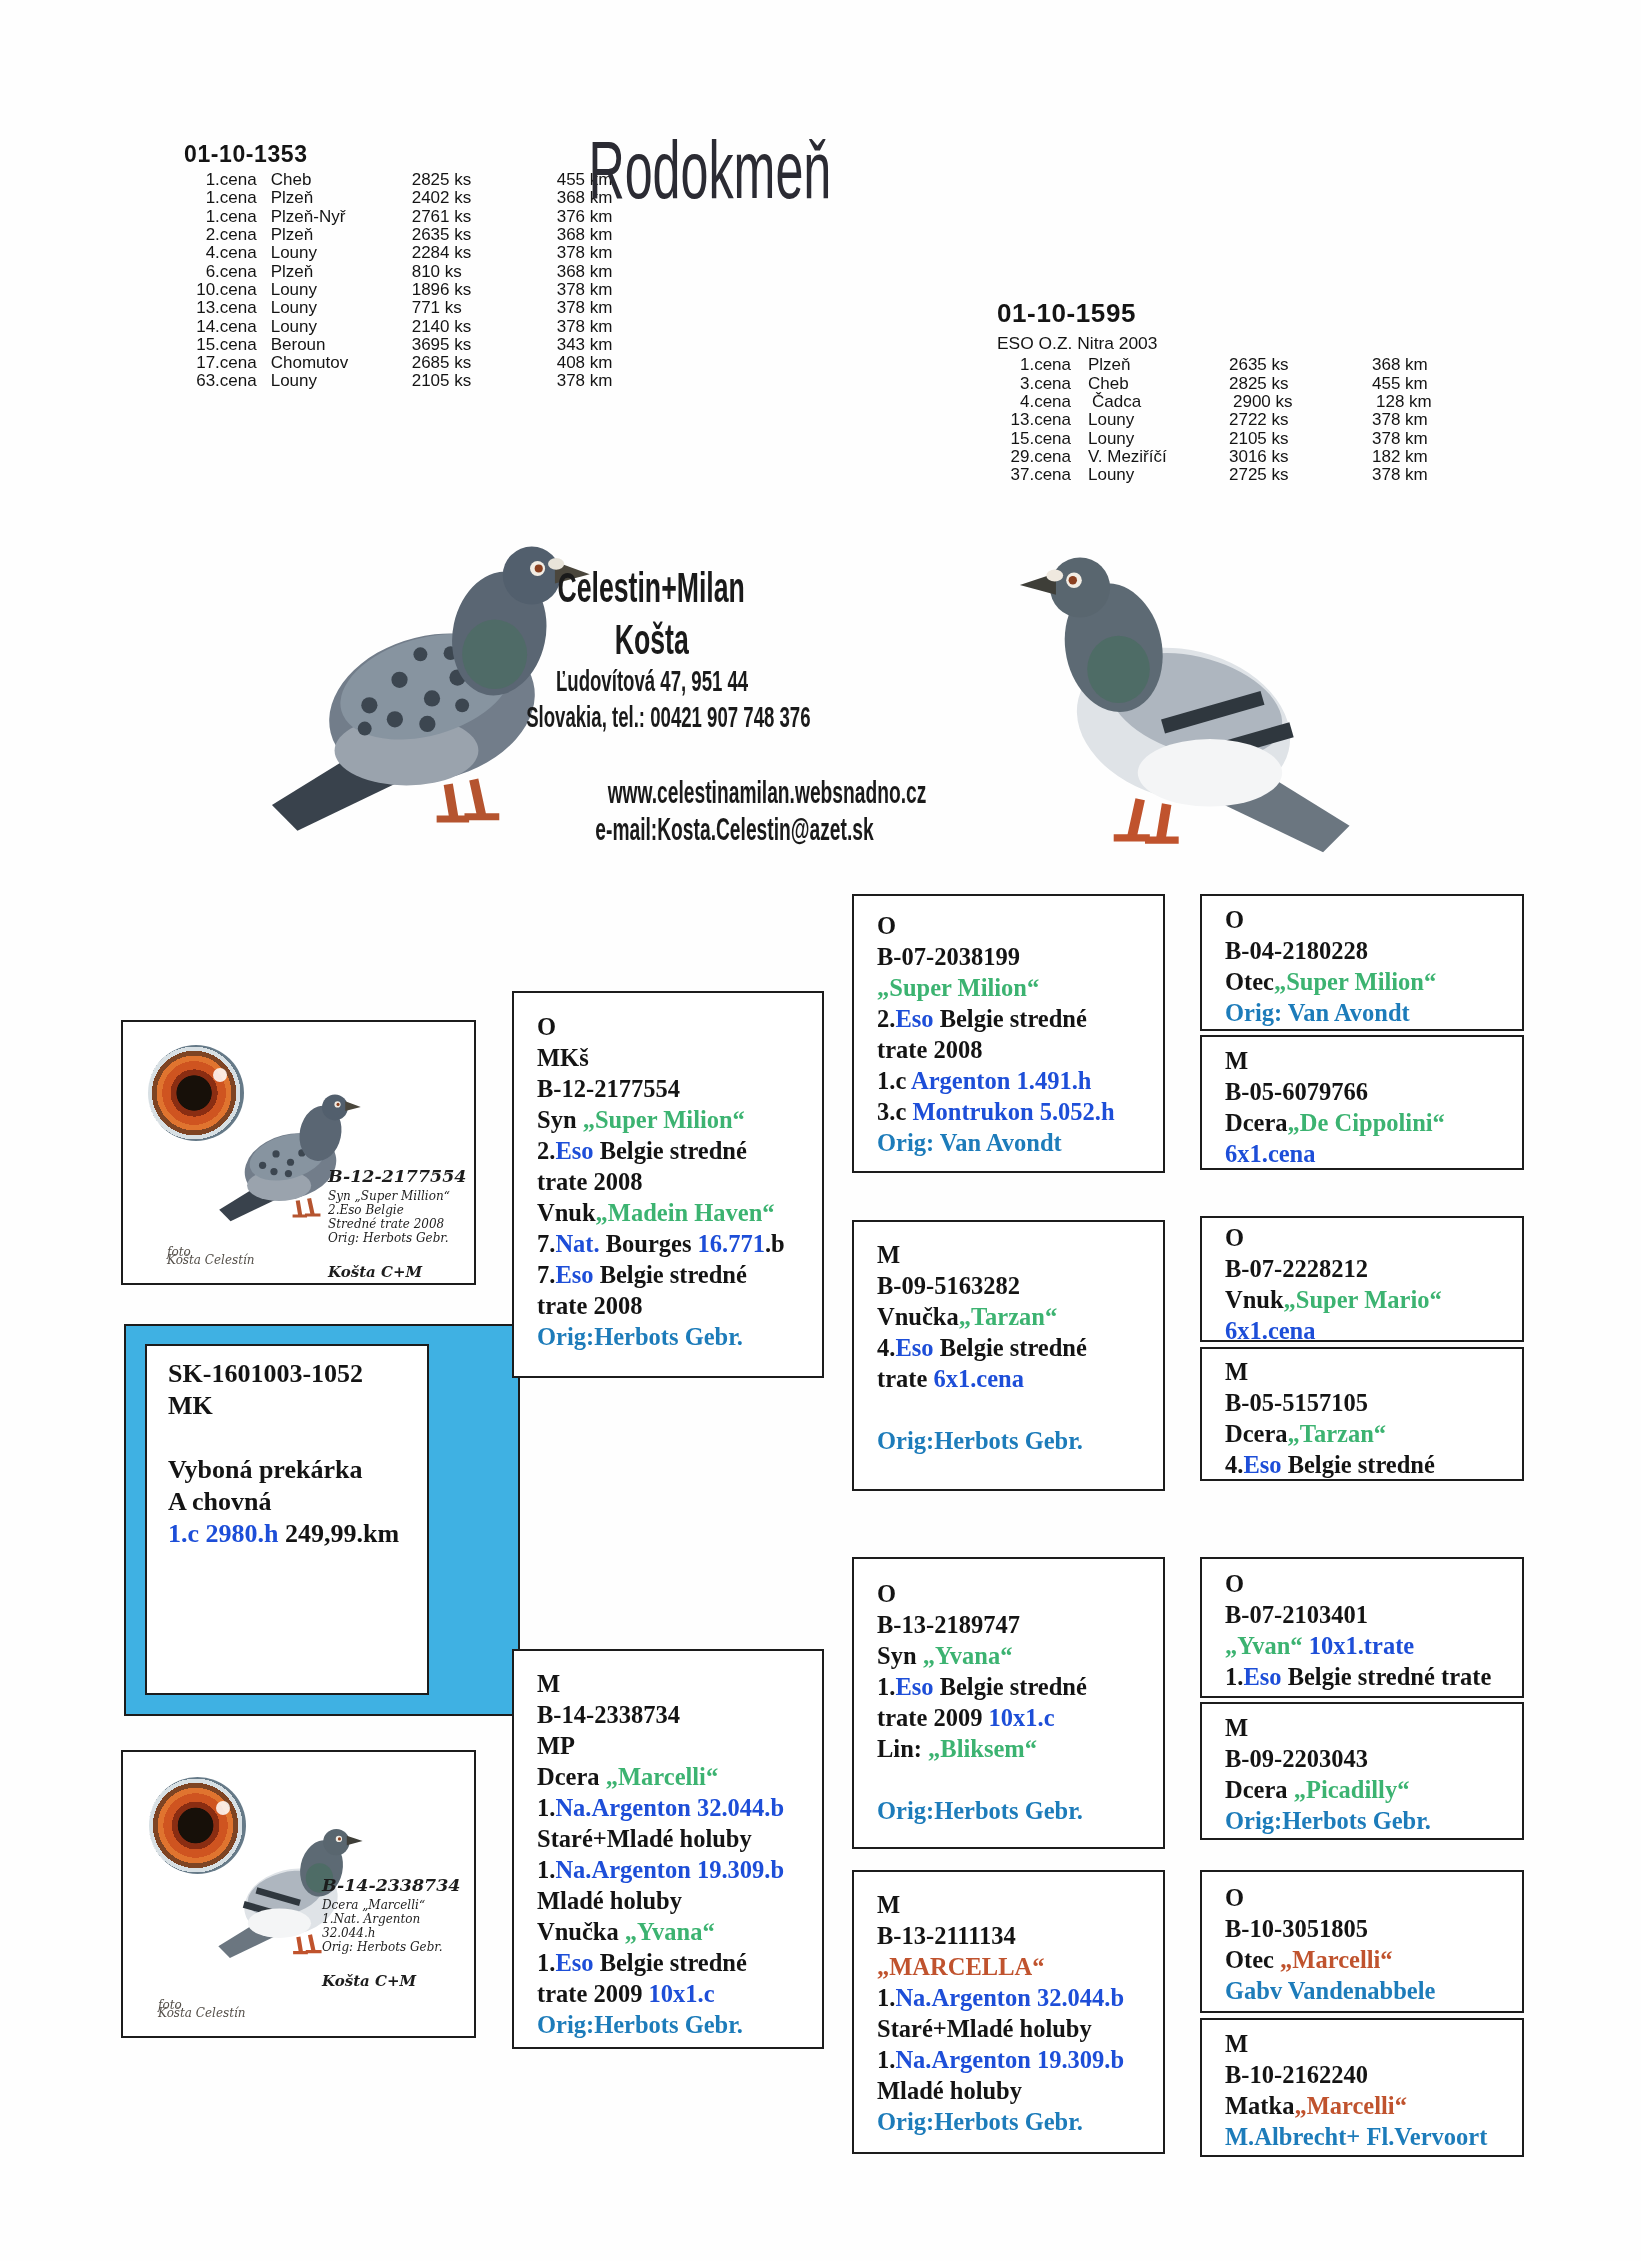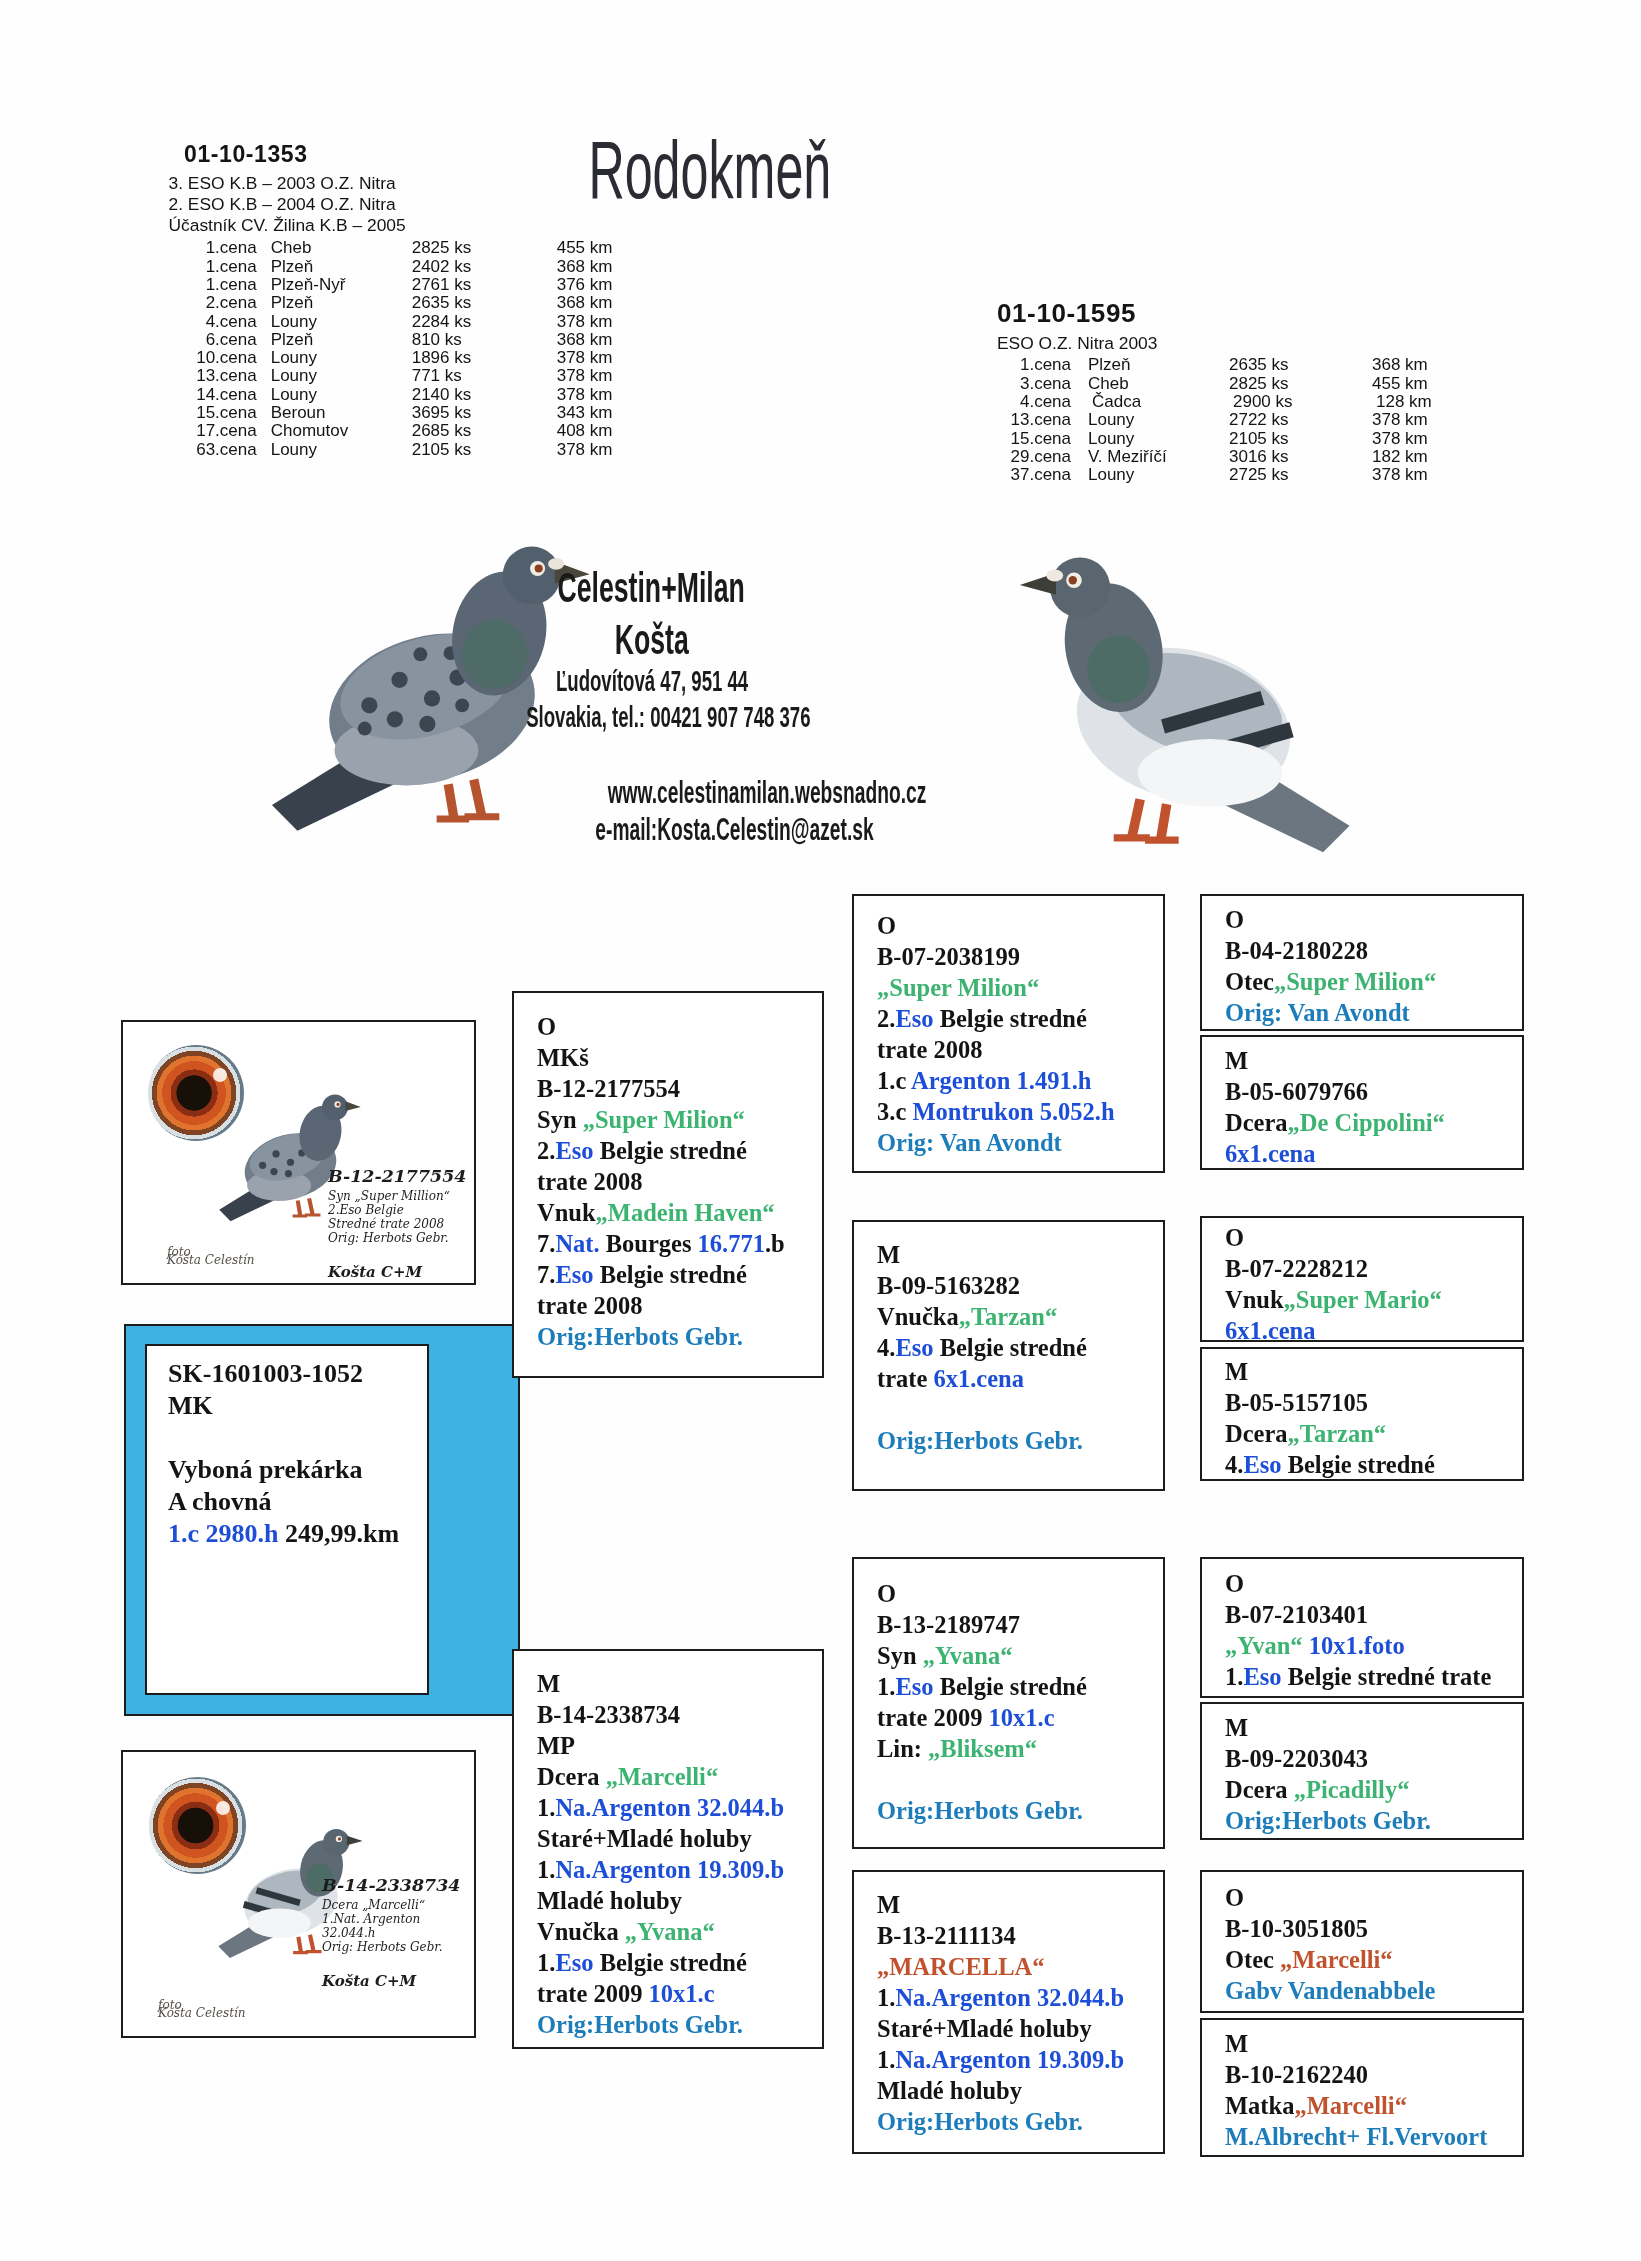--- a/index.html
+++ b/index.html
@@ -57,25 +57,20 @@
   .credit{position:absolute;font-family:"DejaVu Serif","Liberation Serif",serif;font-style:italic;
           font-size:12px;line-height:7.7px;color:#55504a;}
 </style>
 </head>
 <body>
 
 <div id="page">
 
   <div class="abs" style="left:184px;top:141px;">
     <div class="ringtitle">01-10-1353</div>
-    <div style="margin-top:5.2px;margin-left:-15.5px;">
-      <div class="honor">3. ESO K.B – 2003 O.Z. Nitra</div>
-      <div class="honor">2. ESO K.B – 2004 O.Z. Nitra</div>
-      <div class="honor">Účastník CV. Žilina K.B – 2005</div>
-    </div>
     <div style="margin-top:3.2px;margin-left:-1.3px;">
 
         <div class="rrow">
           <span class="rk">1.cena</span>
           <span class="pl">Cheb</span>
           <span class="ks">2825 ks</span>
           <span class="km">455 km</span>
         </div>
 
         <div class="rrow">
@@ -455,21 +450,21 @@
     </div>
   <div class="abs pbox" style="left:1200px;top:1347px;width:324px;height:134px;padding-top:6.5px;">
       <div class="pline"><span class="seg-k">M</span></div>
       <div class="pline"><span class="seg-k">B-05-5157105</span></div>
       <div class="pline"><span class="seg-k">Dcera</span><span class="seg-g">„Tarzan“</span></div>
       <div class="pline"><span class="seg-k">4.</span><span class="seg-r">Eso</span><span class="seg-k"> Belgie stredné</span></div>
     </div>
   <div class="abs pbox" style="left:1200px;top:1557px;width:324px;height:141px;padding-top:9px;">
       <div class="pline"><span class="seg-k">O</span></div>
       <div class="pline"><span class="seg-k">B-07-2103401</span></div>
-      <div class="pline"><span class="seg-g">„Yvan“</span><span class="seg-k">  </span><span class="seg-r">10x1.foto</span></div>
+      <div class="pline"><span class="seg-g">„Yvan“</span><span class="seg-k">  </span><span class="seg-r">10x1.trate</span></div>
       <div class="pline"><span class="seg-k">1.</span><span class="seg-r">Eso</span><span class="seg-k"> Belgie stredné trate</span></div>
     </div>
   <div class="abs pbox" style="left:1200px;top:1702px;width:324px;height:138px;padding-top:7.7px;">
       <div class="pline"><span class="seg-k">M</span></div>
       <div class="pline"><span class="seg-k">B-09-2203043</span></div>
       <div class="pline"><span class="seg-k">Dcera </span><span class="seg-g">„Picadilly“</span></div>
       <div class="pline"><span class="seg-b">Orig:Herbots Gebr.</span></div>
     </div>
   <div class="abs pbox" style="left:1200px;top:1870px;width:324px;height:143px;padding-top:10.3px;">
       <div class="pline"><span class="seg-k">O</span></div>

